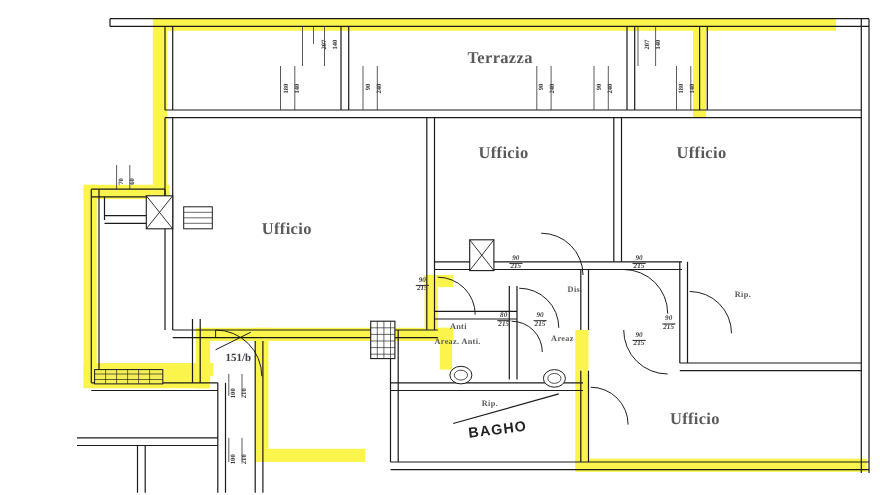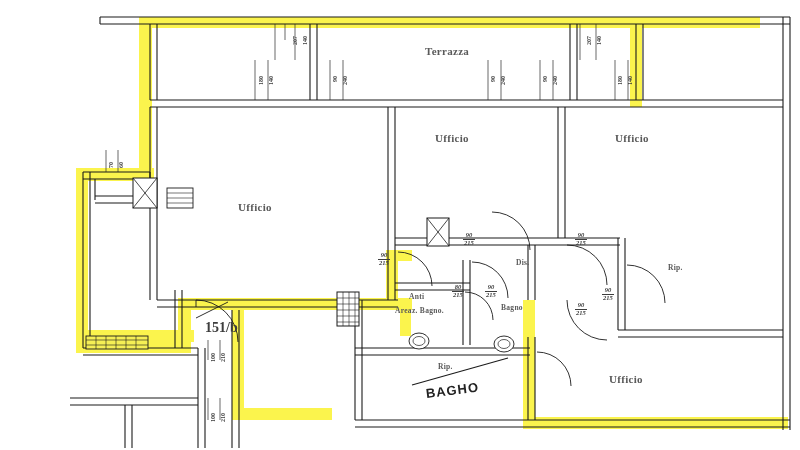--- a/index.html
+++ b/index.html
@@ -2,35 +2,35 @@
 <html><head>
 <meta charset="utf-8">
 <style>
   html,body{margin:0;padding:0;background:#ffffff;}
   body{width:800px;height:450px;overflow:hidden;
        font-family:"Liberation Serif", serif;}
   #plan-root{position:relative;width:800px;height:450px;background:#fff;}
   svg#floorplan{position:absolute;left:0;top:0;width:800px;height:450px;display:block;}
   .lbl{position:absolute;font-family:"Liberation Serif",serif;font-weight:bold;
        color:#5a5a5a;white-space:nowrap;letter-spacing:.3px;}
-  .room-lbl{font-size:11px;}
+  .room-lbl{font-size:15px;}
   .small-lbl{font-size:7.5px;}
   .dimv{position:absolute;font-family:"Liberation Serif",serif;font-weight:bold;
         font-size:6px;color:#3d3d3d;white-space:nowrap;
         transform-origin:0 0;transform:rotate(-90deg);}
   .dimfrac{position:absolute;font-family:"Liberation Serif",serif;font-weight:bold;
         font-size:6.5px;color:#3d3d3d;text-align:center;line-height:1.05;
         font-style:italic;}
   .dimfrac .num{display:block;border-bottom:1px solid #3d3d3d;padding:0 1px;}
   .dimfrac .den{display:block;padding:0 1px;}
   .hand{position:absolute;font-family:"Liberation Sans",sans-serif;
         font-weight:bold;font-size:13px;color:#222;
         transform:rotate(-7deg);transform-origin:0 0;letter-spacing:1px;}
   .tag{position:absolute;font-family:"Liberation Serif",serif;font-weight:bold;
-       font-size:14px;color:#3d3d3d;}
+       font-size:10px;color:#3d3d3d;}
 </style>
 </head>
 <body>
 
 <div id="plan-root">
 
   <svg id="floorplan" viewBox="0 0 800 450">
 
     <g>
 
@@ -250,22 +250,22 @@
     <line x1="412" y1="385" x2="508" y2="358" stroke="#1b1b1b" stroke-width="1.1"></line>
     <line x1="196" y1="318" x2="228" y2="302" stroke="#1b1b1b" stroke-width="0.9"></line>
   </svg>
 
   <div>
     <div class="lbl room-lbl" style="left:425px;top:45px">Terrazza</div>
     <div class="lbl room-lbl" style="left:435px;top:132px">Ufficio</div>
     <div class="lbl room-lbl" style="left:615px;top:132px">Ufficio</div>
     <div class="lbl room-lbl" style="left:238px;top:201px">Ufficio</div>
     <div class="lbl small-lbl" style="left:409px;top:292px">Anti</div>
-    <div class="lbl small-lbl" style="left:395px;top:306px">Areaz. Bagno.</div>
-    <div class="lbl small-lbl" style="left:501px;top:303px">Bagno</div>
+    <div class="lbl small-lbl" style="left:395px;top:306px">Areaz. Anti.</div>
+    <div class="lbl small-lbl" style="left:501px;top:303px">Areaz</div>
     <div class="lbl small-lbl" style="left:516px;top:258px">Dis.</div>
     <div class="lbl small-lbl" style="left:668px;top:263px">Rip.</div>
     <div class="lbl small-lbl" style="left:438px;top:362px">Rip.</div>
     <div class="lbl room-lbl" style="left:609px;top:373px">Ufficio</div>
   </div>
 
   <div>
     <div class="hand" style="left:425px;top:386px">BAGHO</div>
   </div>
 

